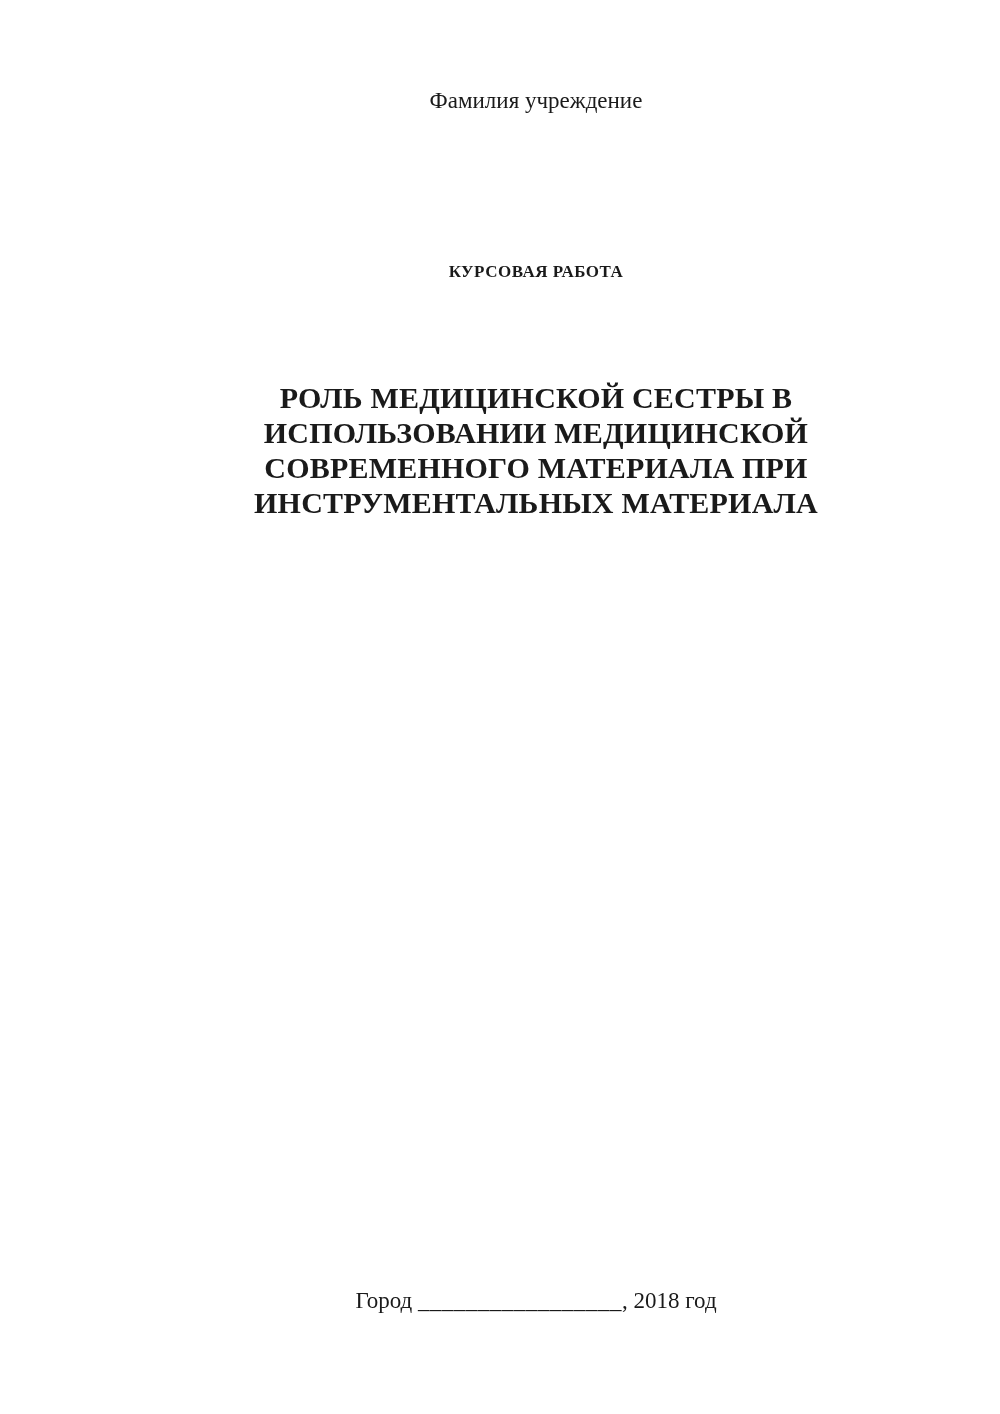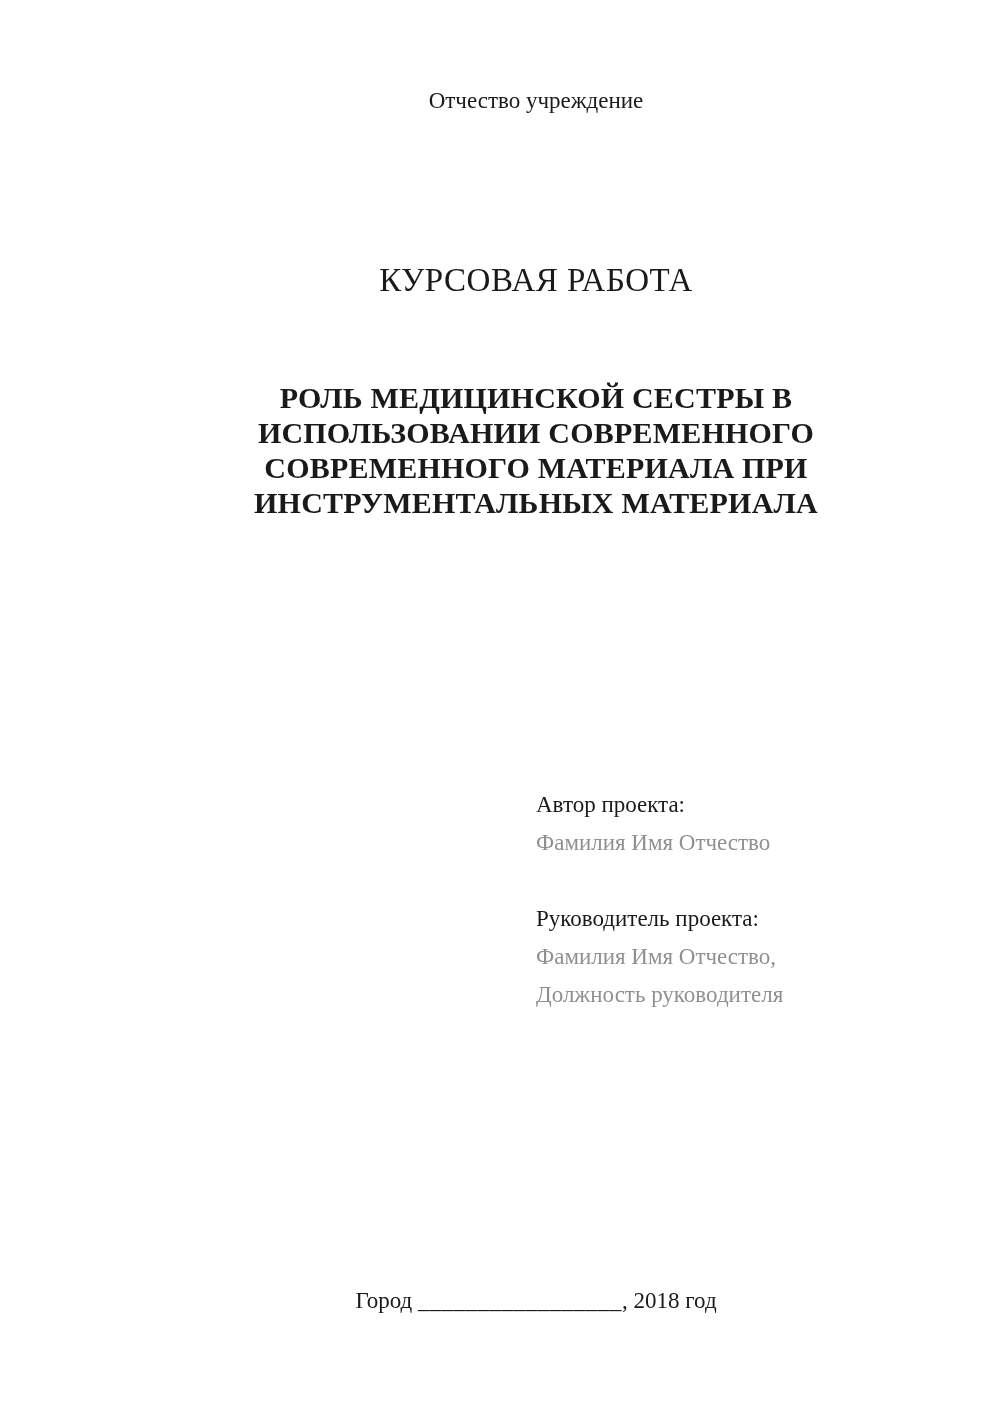--- a/index.html
+++ b/index.html
@@ -21,22 +21,22 @@
     left: 143px;
     width: 786px;
     text-align: center;
   }
   .institution {
     top: 88px;
     font-size: 23px;
   }
   .work-type {
     top: 262px;
-    font-size: 33px;
-    font-weight: 400;
+    font-size: 17px;
+    font-weight: 700;
     letter-spacing: 0.5px;
   }
   .doc-title {
     top: 380px;
     font-size: 30px;
     font-weight: 700;
     line-height: 35px;
     letter-spacing: 0.2px;
   }
   .credits {
@@ -60,37 +60,29 @@
   .footer-line .underline-blank {
     letter-spacing: 0.5px;
     text-align: center;
   }
 </style>
 </head>
 <body>
 
 <div class="page">
 
-  <div class="centered institution">Отчество учреждение</div>
+  <div class="centered institution">Фамилия учреждение</div>
 
   <div class="centered work-type">КУРСОВАЯ РАБОТА</div>
 
   <div class="centered doc-title">
     <div>РОЛЬ МЕДИЦИНСКОЙ СЕСТРЫ В</div>
-    <div>ИСПОЛЬЗОВАНИИ СОВРЕМЕННОГО</div>
+    <div>ИСПОЛЬЗОВАНИИ МЕДИЦИНСКОЙ</div>
     <div>СОВРЕМЕННОГО МАТЕРИАЛА ПРИ</div>
     <div>ИНСТРУМЕНТАЛЬНЫХ МАТЕРИАЛА</div>
   </div>
 
-  <div class="credits">
-    <div>Автор проекта:</div>
-    <div class="muted">Фамилия Имя Отчество</div>
-    <div class="spacer"></div>
-    <div>Руководитель проекта:</div>
-    <div class="muted">Фамилия Имя Отчество,</div>
-    <div class="muted">Должность руководителя</div>
-  </div>
 
   <div class="centered footer-line">
     <span>Город </span><span class="underline-blank">_________________</span><span>, 2018 год</span>
   </div>
 
 </div>
 
 </body></html>

